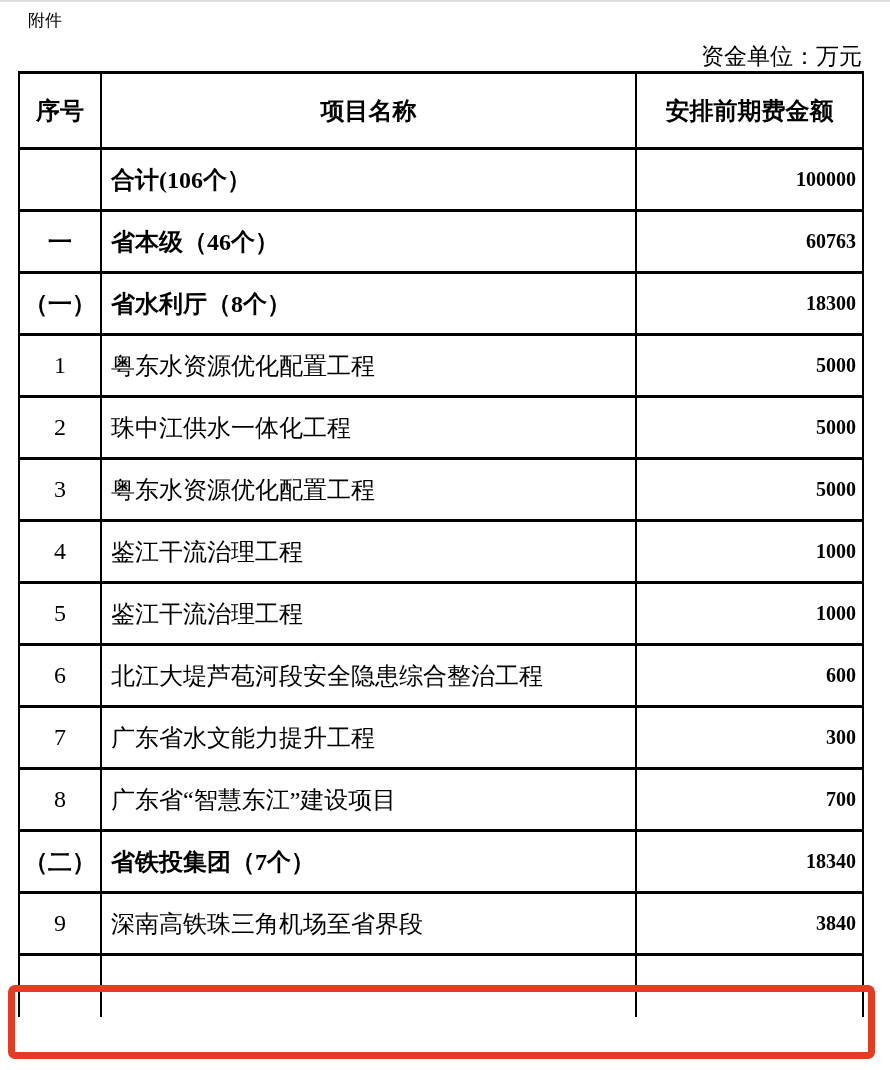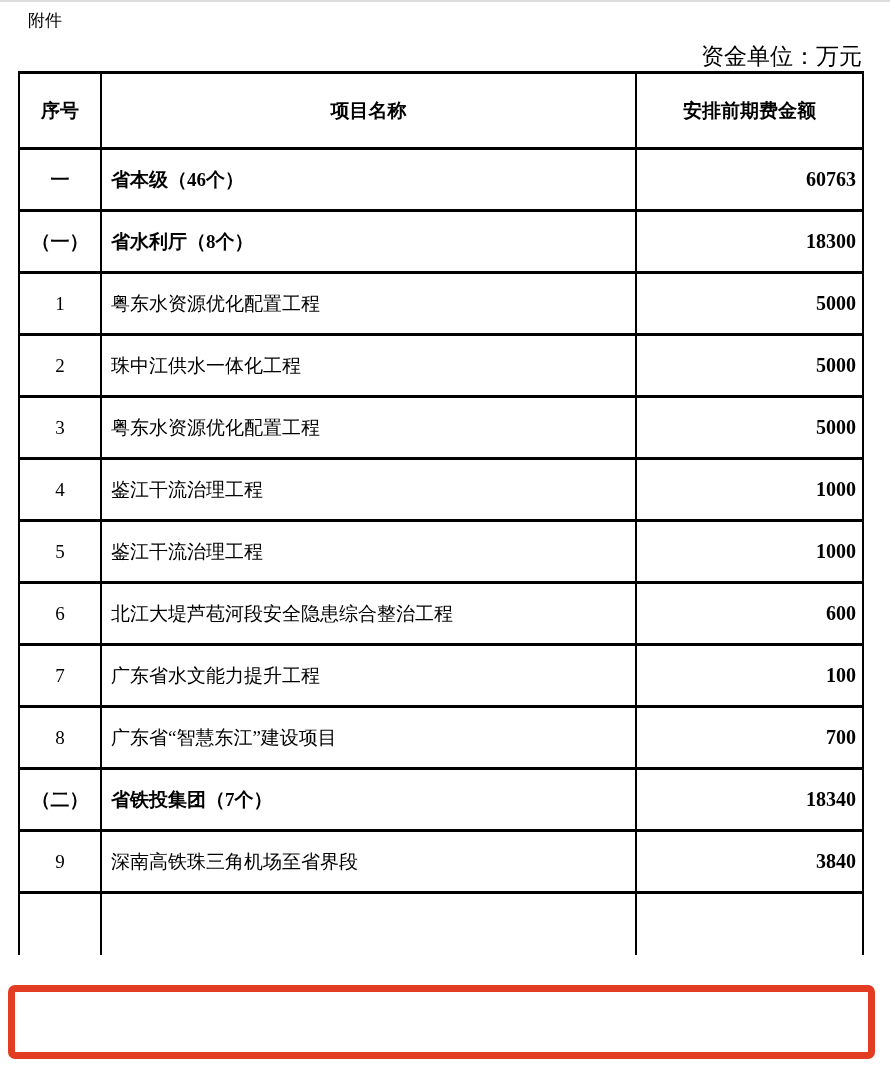--- a/index.html
+++ b/index.html
@@ -44,21 +44,21 @@
   }
   .fund-table col.c-seq    { width: 82px; }
   .fund-table col.c-name   { width: 535px; }
   .fund-table col.c-amount { width: 227px; }
   .fund-table th, .fund-table td {
     border-left: 2px solid #000;
     border-right: 2px solid #000;
     border-top: 3px solid #000;
     border-bottom: 3px solid #000;
     padding: 0;
-    font-size: 19px;
+    font-size: 24px;
     vertical-align: middle;
     overflow: hidden;
     white-space: nowrap;
   }
   .fund-table thead tr { height: 76px; }
   .fund-table tbody tr { height: 62px; }
   .fund-table th {
     font-weight: bold;
     text-align: center;
   }
@@ -102,20 +102,25 @@
   </colgroup>
   <thead>
     <tr>
       <th>序号</th>
       <th>项目名称</th>
       <th>安排前期费金额</th>
     </tr>
   </thead>
   <tbody id="table-body">
       <tr class="section-row">
+    <td class="seq-cell"></td>
+    <td class="name-cell">合计(106个）</td>
+    <td class="amount-cell">100000</td>
+  </tr>
+      <tr class="section-row">
     <td class="seq-cell">一</td>
     <td class="name-cell">省本级（46个）</td>
     <td class="amount-cell">60763</td>
   </tr>
       <tr class="section-row">
     <td class="seq-cell">（一）</td>
     <td class="name-cell">省水利厅（8个）</td>
     <td class="amount-cell">18300</td>
   </tr>
       <tr>
@@ -144,21 +149,21 @@
     <td class="amount-cell">1000</td>
   </tr>
       <tr>
     <td class="seq-cell">6</td>
     <td class="name-cell">北江大堤芦苞河段安全隐患综合整治工程</td>
     <td class="amount-cell">600</td>
   </tr>
       <tr>
     <td class="seq-cell">7</td>
     <td class="name-cell">广东省水文能力提升工程</td>
-    <td class="amount-cell">100</td>
+    <td class="amount-cell">300</td>
   </tr>
       <tr>
     <td class="seq-cell">8</td>
     <td class="name-cell">广东省“智慧东江”建设项目</td>
     <td class="amount-cell">700</td>
   </tr>
       <tr class="section-row">
     <td class="seq-cell">（二）</td>
     <td class="name-cell">省铁投集团（7个）</td>
     <td class="amount-cell">18340</td>

